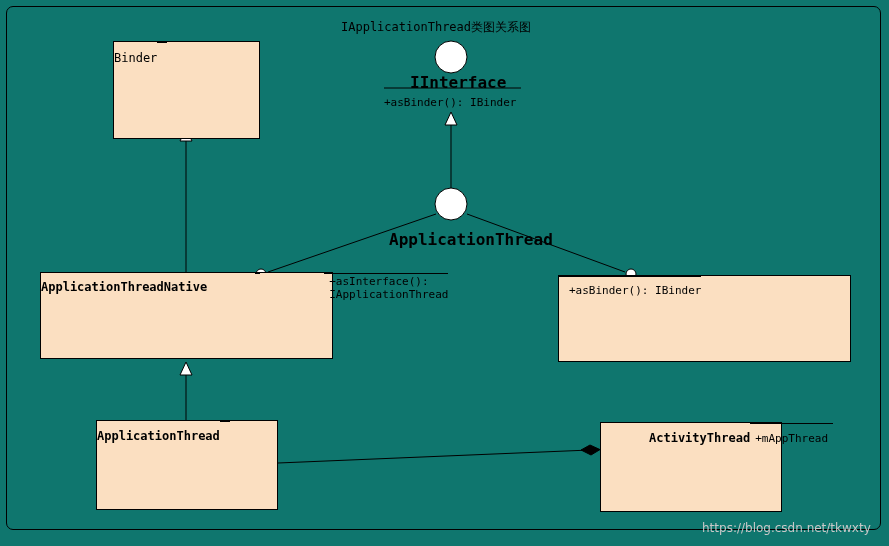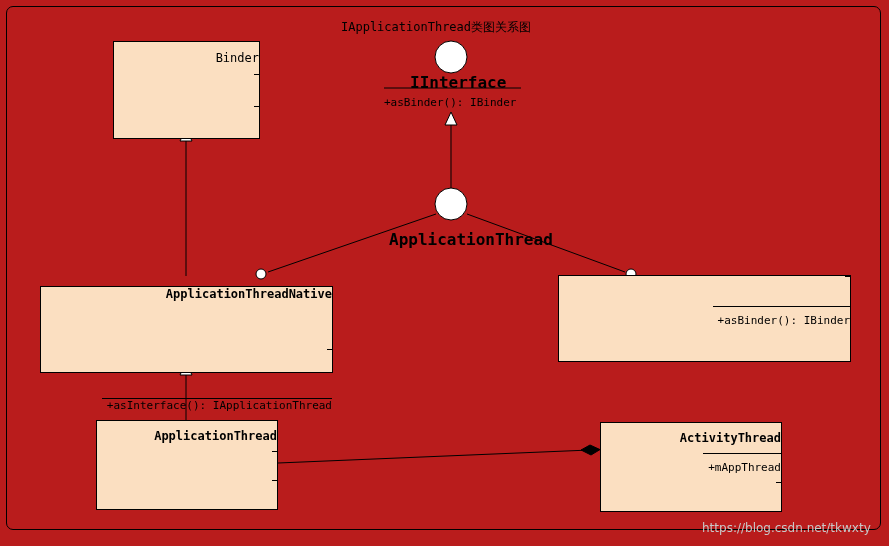--- a/index.html
+++ b/index.html
@@ -4,21 +4,21 @@
 <style>
   html, body {
     margin: 0;
     padding: 0;
     background: #ffffff;
   }
   #canvas {
     position: relative;
     width: 889px;
     height: 546px;
-    background: #b91c1c;
+    background: #0f766e;
     font-family: "DejaVu Sans Mono", monospace;
     overflow: hidden;
   }
   #frame {
     position: absolute;
     left: 6px;
     top: 6px;
     width: 875px;
     height: 524px;
     border: 1px solid #000000;
@@ -32,22 +32,21 @@
     width: 889px;
     height: 546px;
     pointer-events: none;
   }
   .uml-class {
     position: absolute;
     box-sizing: border-box;
     border: 1px solid #000000;
     background: #fbdfc1;
     display: flex;
-    flex-direction: column;
-    align-items: flex-end;
+    flex-direction: row;
   }
   .uml-class .row {
     box-sizing: border-box;
     display: flex;
     align-items: center;
   }
   .uml-class .row.divider {
     border-top: 1px solid #000000;
   }
   .uml-class .title {
@@ -159,38 +158,38 @@
   <div class="iface-sub" style="left:384px; top:96px;">+asBinder(): IBinder</div>
 
   <div class="iface-label" style="left:389px; top:230px;">ApplicationThread</div>
 
   <div class="uml-class" style="left:113px; top:41px; width:147px; height:98px;">
     <div class="row binder-title" style="height:32px;">Binder</div>
     <div class="row divider member empty" style="height:33px;"></div>
     <div class="row divider member empty" style="height:32px;"></div>
   </div>
 
-  <div class="uml-class" style="left:40px; top:286px; width:293px; height:87px;gap:48px;">
+  <div class="uml-class" style="left:40px; top:272px; width:293px; height:87px;gap:48px;">
     <div class="row title" style="height:28px;">ApplicationThreadNative</div>
     <div class="row divider member empty" style="height:30px;"></div>
-    <div class="row divider member" style="height:28px;">+asInterface(): IApplicationThread</div>
+    <div class="row divider member" style="height:28px;margin-left:16px;">+asInterface(): IApplicationThread</div>
   </div>
 
   <div class="uml-class" style="left:558px; top:275px; width:293px; height:87px;">
     <div class="row divider member empty" style="height:30px;"></div>
     <div class="row divider member" style="height:28px;">+asBinder(): IBinder</div>
   </div>
 
   <div class="uml-class" style="left:96px; top:420px; width:182px; height:90px;">
     <div class="row title" style="height:30px;">ApplicationThread</div>
     <div class="row divider member empty" style="height:30px;"></div>
     <div class="row divider member empty" style="height:29px;"></div>
   </div>
 
-  <div class="uml-class" style="left:600px; top:422px; width:182px; height:90px;">
+  <div class="uml-class" style="left:600px; top:422px; width:182px; height:90px;padding-left:48px;">
     <div class="row title" style="height:30px;">ActivityThread</div>
     <div class="row divider member" style="height:30px;">+mAppThread</div>
     <div class="row divider member empty" style="height:29px;"></div>
   </div>
 
 
   <div class="watermark" style="left:702px; top:521px;">https://blog.csdn.net/tkwxty</div>
 
 </div>
 

